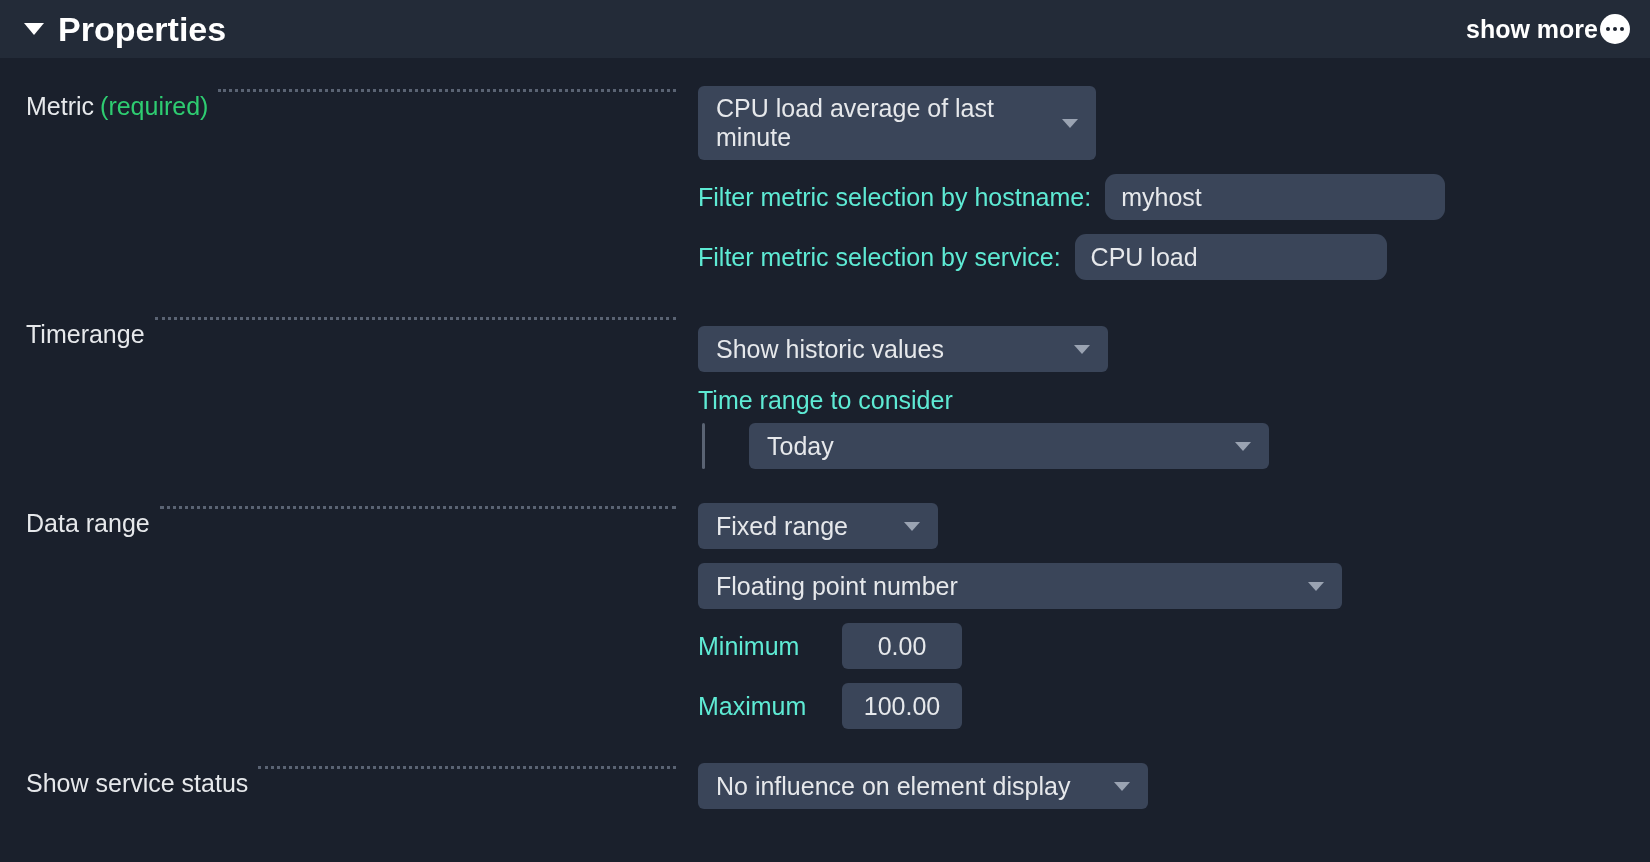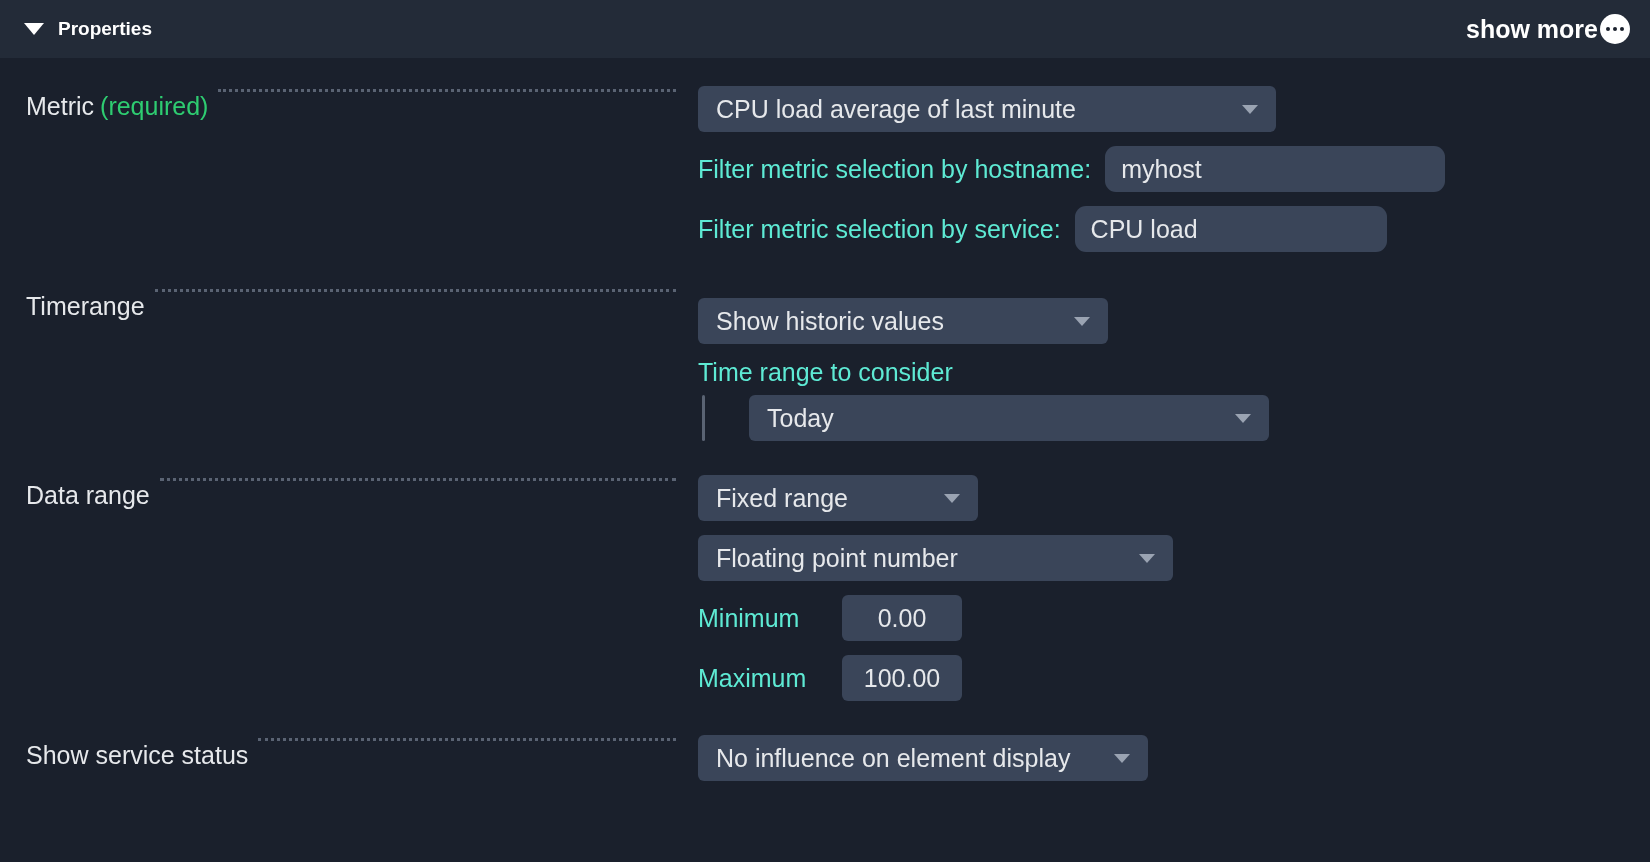--- a/index.html
+++ b/index.html
@@ -27,21 +27,21 @@
     gap: 14px;
   }
   .tri-down {
     width: 0; height: 0;
     border-left: 10px solid transparent;
     border-right: 10px solid transparent;
     border-top: 12px solid #fff;
   }
   .header-title {
     font-weight: 700;
-    font-size: 19px;
+    font-size: 34px;
     color: #fff;
   }
   .header-right {
     display: flex;
     align-items: center;
     gap: 2px;
     font-weight: 700;
     color: #fff;
   }
   .more-dot-btn {
@@ -165,27 +165,27 @@
     color: #e6e8eb;
     width: 120px;
     text-align: center;
     min-height: 46px;
     font-family: inherit;
   }
 
   .minmax-label { width: 130px; }
 
   
-  .w-metric      { width: 578px; }
+  .w-metric      { width: 398px; }
   .w-hostname    { width: 340px; }
   .w-service     { width: 312px; }
   .w-timerange   { width: 410px; margin-top: 12px; }
   .w-today       { width: 520px; margin-left: 26px; }
-  .w-fixed       { width: 280px; }
-  .w-float       { width: 475px; }
+  .w-fixed       { width: 240px; }
+  .w-float       { width: 644px; }
   .w-status      { width: 450px; }
 </style>
 </head>
 <body>
 
 <div class="header">
   <div class="header-left">
     <div class="tri-down"></div>
     <div class="header-title">Properties</div>
   </div>

